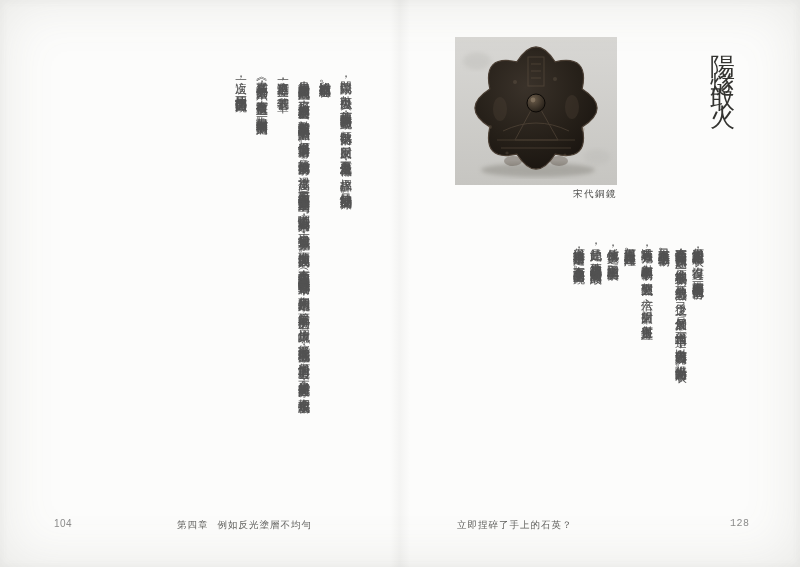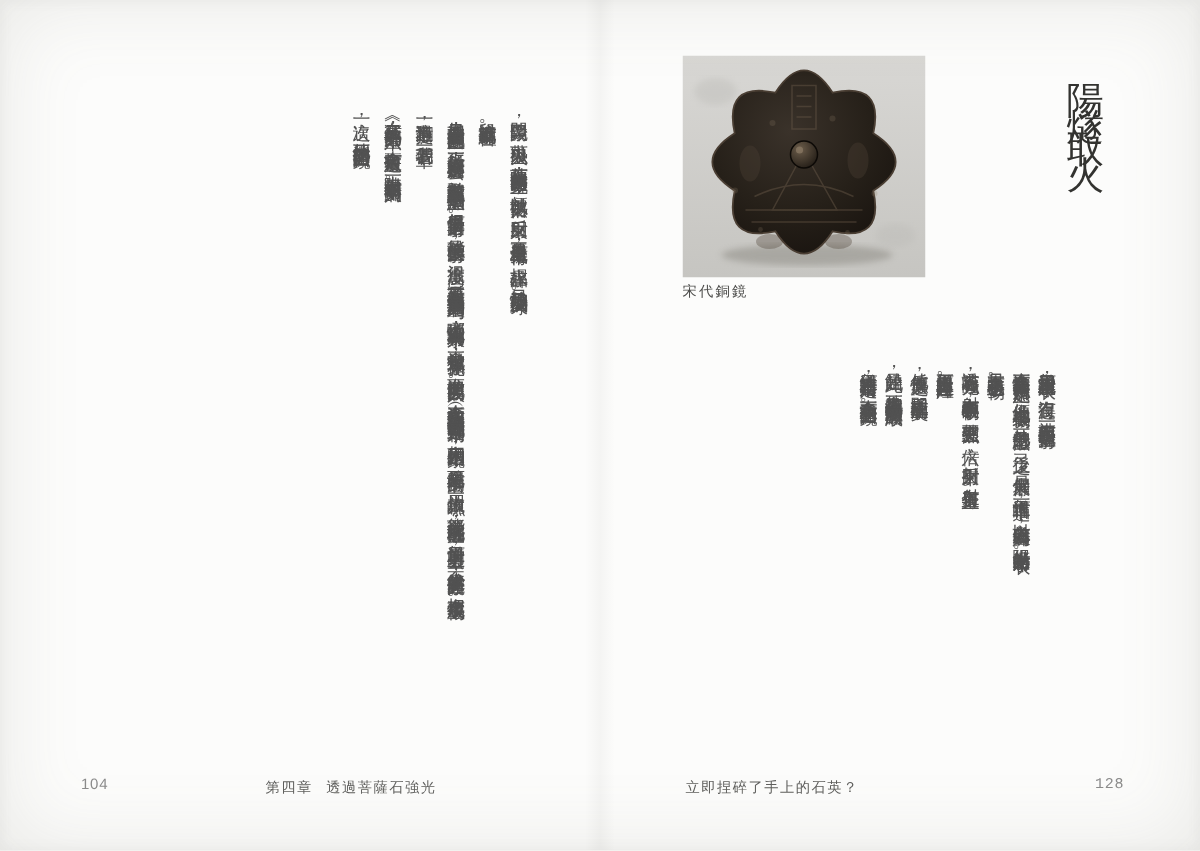--- a/index.html
+++ b/index.html
@@ -44,21 +44,21 @@
     font-size:25px;
     font-weight:400;
     letter-spacing:16px;
     color:#333330;
   }
 
   
   figure{margin:0;position:absolute;left:55px;top:37px;width:162px;height:148px;}
   .figcap{
     position:absolute;left:55px;top:188px;width:162px;
-    text-align:left;font-size:9.5px;letter-spacing:1.5px;color:#4c4c4a;
+    text-align:right;font-size:9.5px;letter-spacing:1.5px;color:#4c4c4a;
   }
 
   
   .pagenum{
     position:absolute;top:518px;
     font-size:10px;color:#8c8c8c;
     font-family:"Liberation Sans", sans-serif;
     letter-spacing:0.5px;
   }
   .pagenum-left{left:54px;}
@@ -91,21 +91,21 @@
     <div class="vtext left-text">
       <p>凹鏡聚陽，熱力可以生火。菩薩石把太陽的熱力射在凹鏡上，便以數倍熱力，反射回來，要不是何道里見機得早，捏碎水晶，只怕此刻已變成了個火球。</p>
       <p>這段描寫就有點不合理了。</p>
       <p>如果是普通光束射到凹鏡的鏡面上，平行入射的光線一定會反射回去，並彙聚在離鏡面中心不遠的一個焦點上。但何道里發射的是雷射。能量強度極大的雷射，溫度很高，只要鏡面上有任何一處瑕疵（例如反光塗層不均勻），哪怕這處瑕疵小到只有一奈米，也會被雷射燒穿一個小孔，進而燒穿凹鏡後面的人。李布衣生活在宋朝（溫瑞安大部分武俠作品的時代背景都是宋朝），宋朝人用的是銅鏡，鏡面是手工打磨的，用放大鏡一瞧，能發現太多坑坑窪窪的瑕疵，何道里的雷射射上去，至少一半能量將穿過鏡面，把李布衣燒成重傷。</p>
       <p>這一章翻過不提，我們看下一章。</p>
       <p>在《天威》第二部分的第六章，李布衣打敗何道里，去火陣對付一個名叫年不鏽的人。</p>
       <p>這一次，他用的法寶仍然是一面凹鏡：</p>
     </div>
     <div class="pagenum pagenum-left">104</div>
     <div class="runfoot foot-chapter">
-      <span>第四章</span><span>透過菩薩石強光</span>
+      <span>第四章</span><span>例如反光塗層不均勻</span>
     </div>
   </div>
 
   <div class="page page-right">
     <h1 class="vtitle">陽燧取火</h1>
 
     <figure>
       <svg width="162" height="148" viewBox="0 0 162 148" aria-hidden="true">
         <defs>
           <linearGradient id="photoBg" x1="0" y1="0" x2="0" y2="1">

